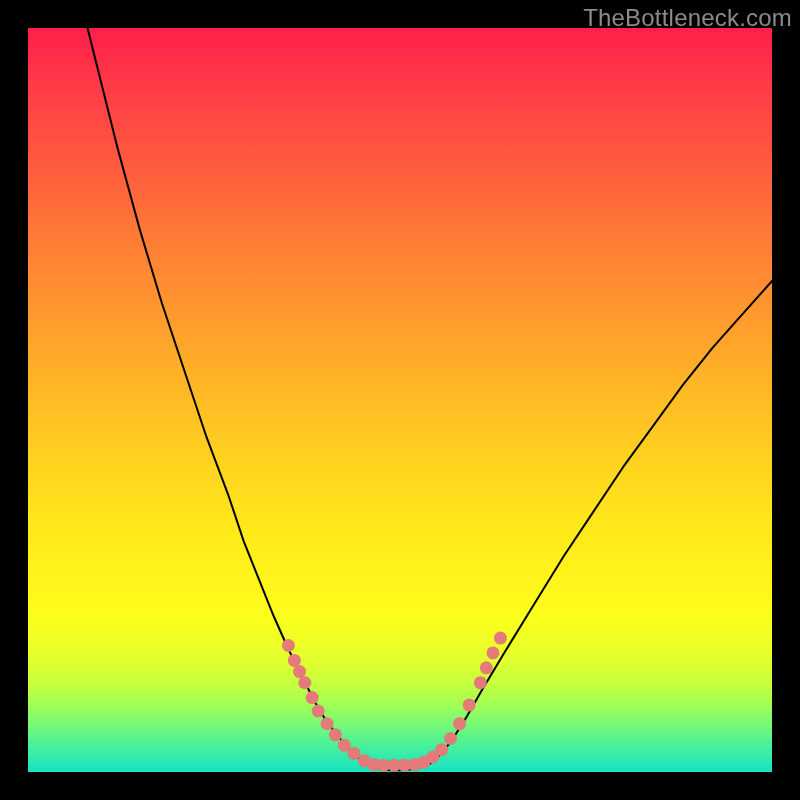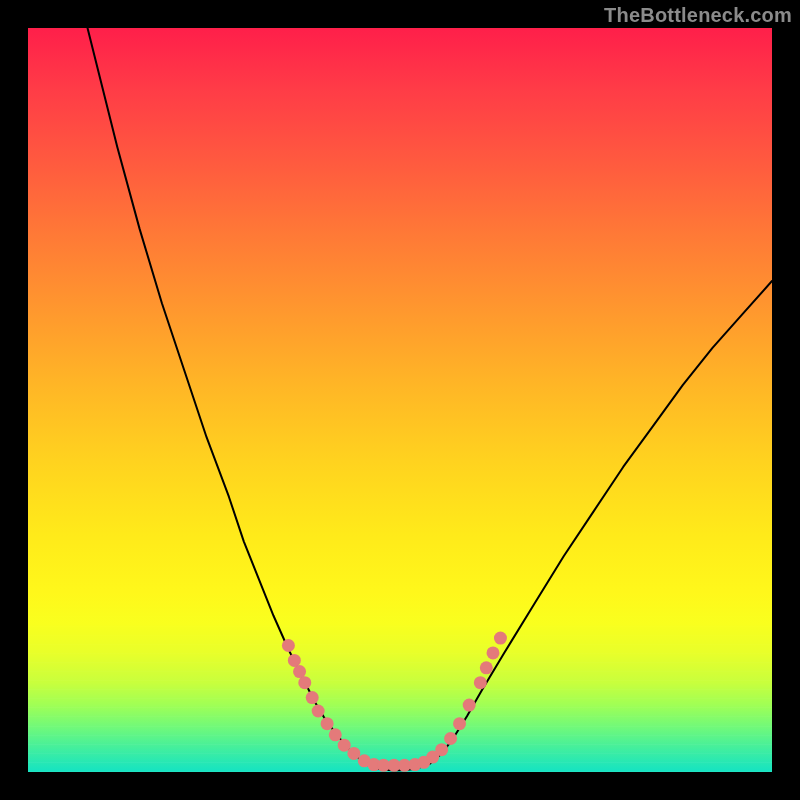--- a/index.html
+++ b/index.html
@@ -63,22 +63,22 @@
     left: 0;
     right: 0;
     height: 1px;
     background: rgba(255, 255, 255, 0.18);
   }
   .watermark {
     position: absolute;
     top: 4px;
     right: 8px;
     color: #8b8b8b;
-    font-size: 20px;
-    font-weight: 700;
+    font-size: 24px;
+    font-weight: 400;
     letter-spacing: 0.2px;
     user-select: none;
   }
   svg.curves {
     position: absolute;
     inset: 0;
   }
 </style>
 </head>
 <body>

